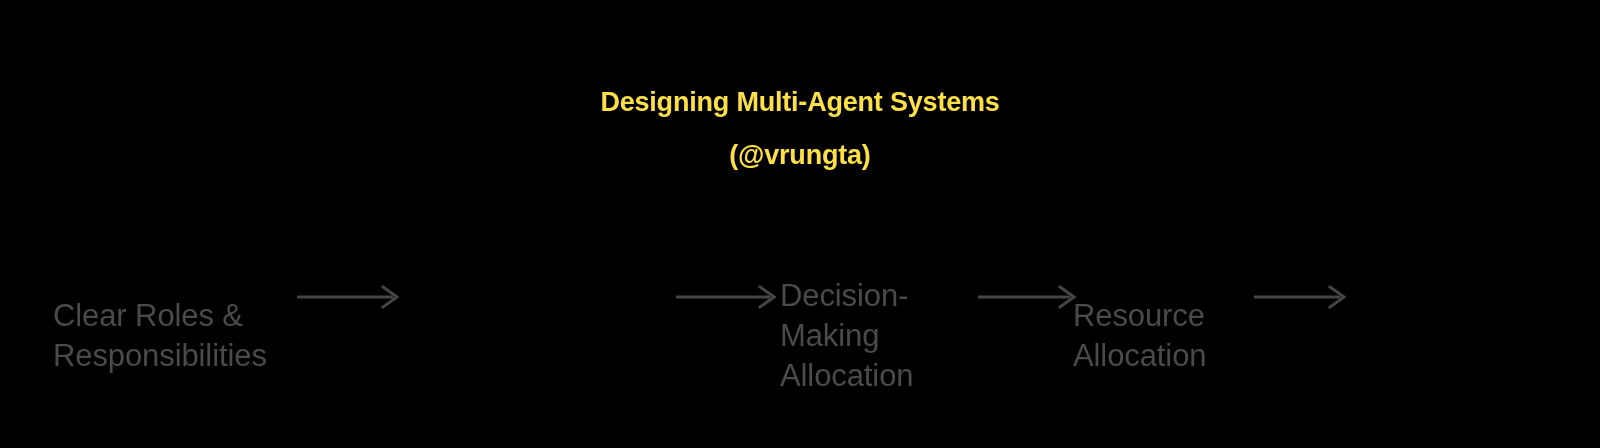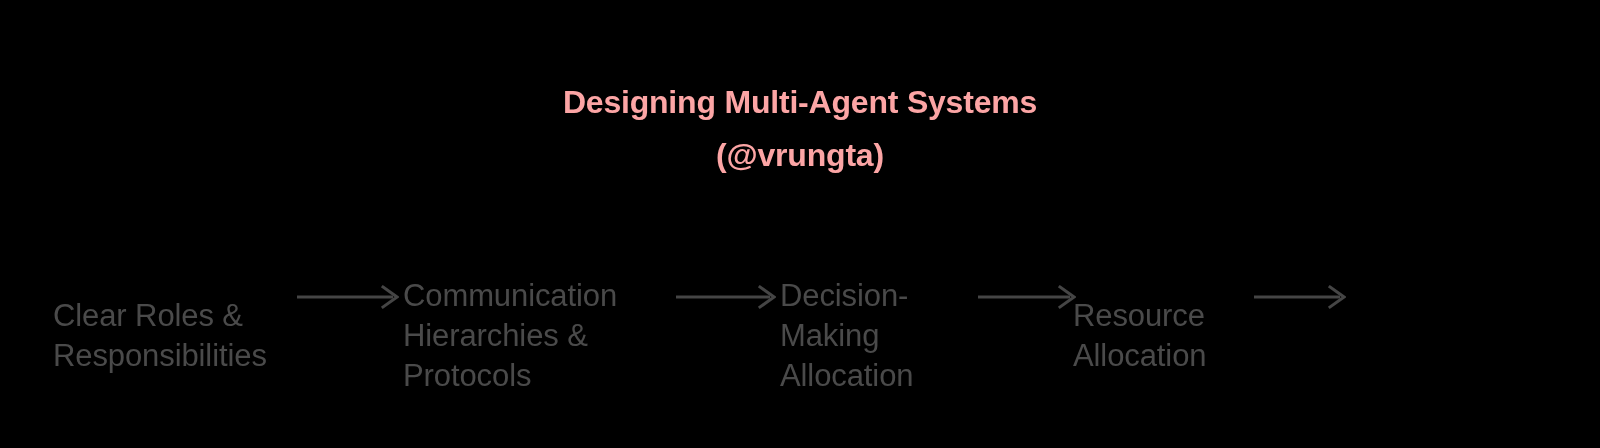--- a/index.html
+++ b/index.html
@@ -26,23 +26,23 @@
   #title-block {
     position: absolute;
     left: 0;
     top: 76px;
     width: 1600px;
     text-align: center;
     line-height: 53px;
   }
   .title-line {
     display: block;
-    font-size: 32px;
+    font-size: 27px;
     font-weight: bold;
-    color: #fca5a5;
+    color: #fde047;
     letter-spacing: -0.2px;
   }
 
   
   #flow-row {
     position: absolute;
     left: 8px;
     top: 232px;
     width: 1312px;
     height: 140px;
@@ -99,25 +99,20 @@
 Responsibilities</span>
     </div>
 
     <div class="flow-arrow" id="arrow-0">
       <svg width="102" height="30" viewBox="0 0 102 30">
         <line x1="0" y1="15" x2="96" y2="15" stroke="#454545" stroke-width="3"></line>
         <polyline points="86,5 100,15 86,25" fill="none" stroke="#454545" stroke-width="3" stroke-linecap="square" stroke-linejoin="miter"></polyline>
       </svg>
     </div>
 
-    <div class="flow-node" id="node-1">
-      <span class="node-label">Communication
-Hierarchies &amp;
-Protocols</span>
-    </div>
 
     <div class="flow-arrow" id="arrow-1">
       <svg width="100" height="30" viewBox="0 0 100 30">
         <line x1="0" y1="15" x2="94" y2="15" stroke="#454545" stroke-width="3"></line>
         <polyline points="84,5 98,15 84,25" fill="none" stroke="#454545" stroke-width="3" stroke-linecap="square" stroke-linejoin="miter"></polyline>
       </svg>
     </div>
 
     <div class="flow-node" id="node-2">
       <span class="node-label">Decision-

